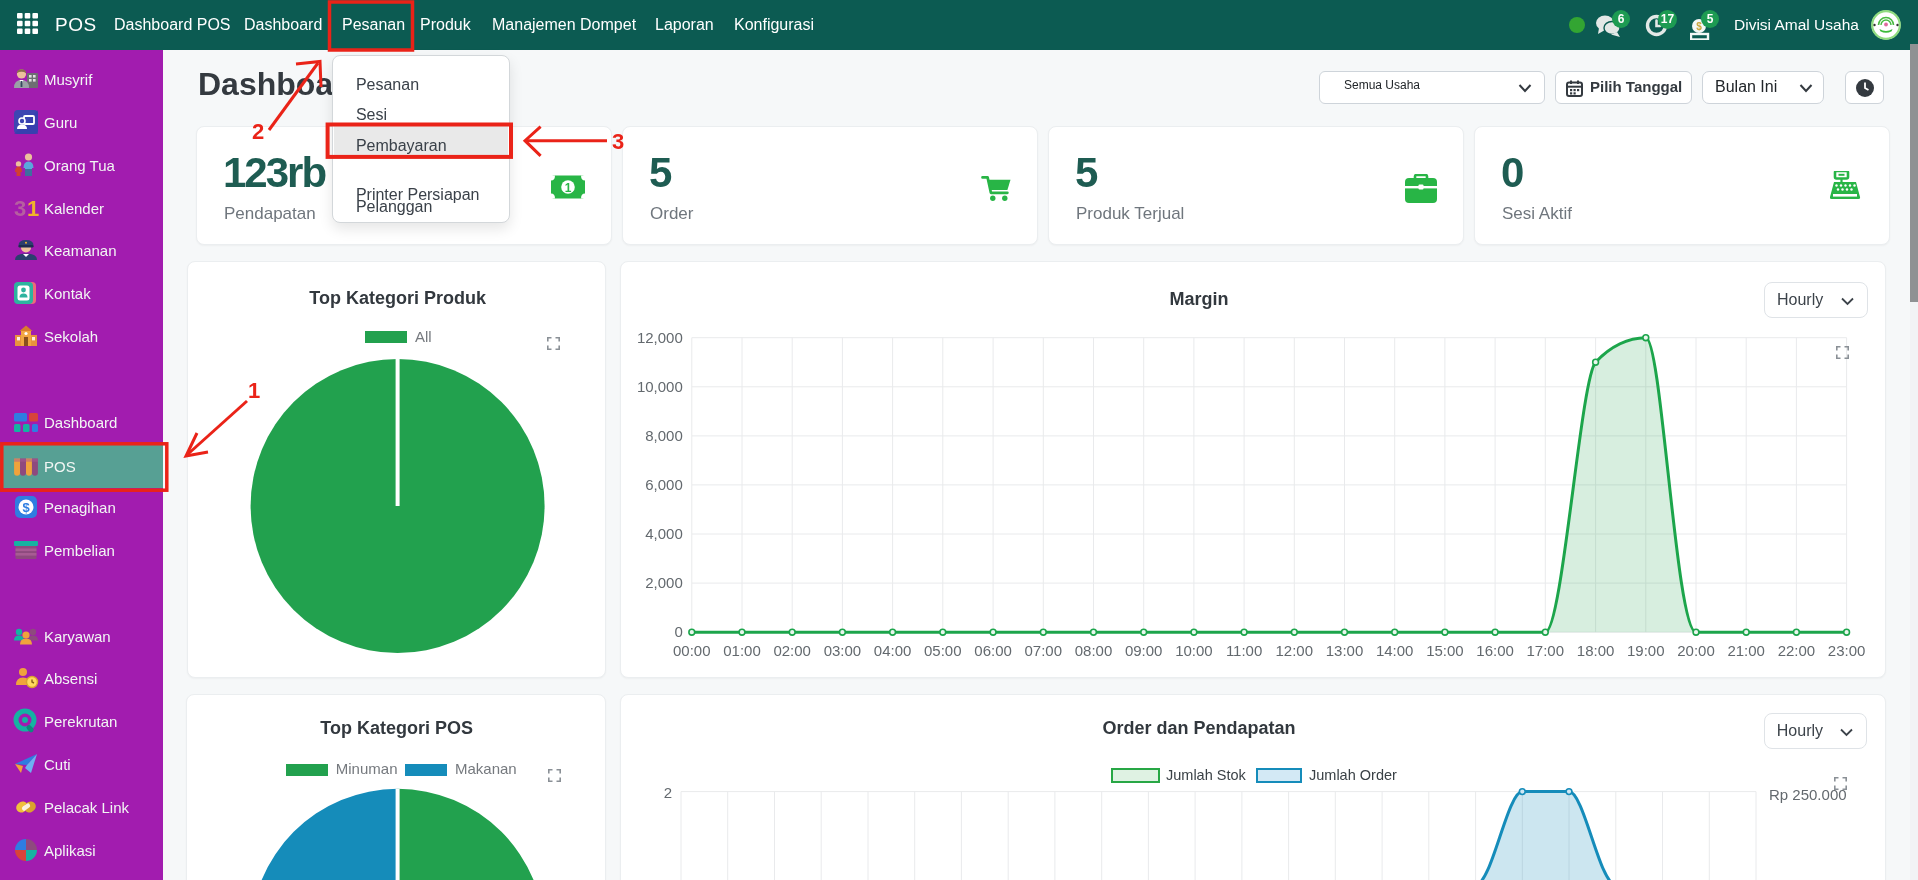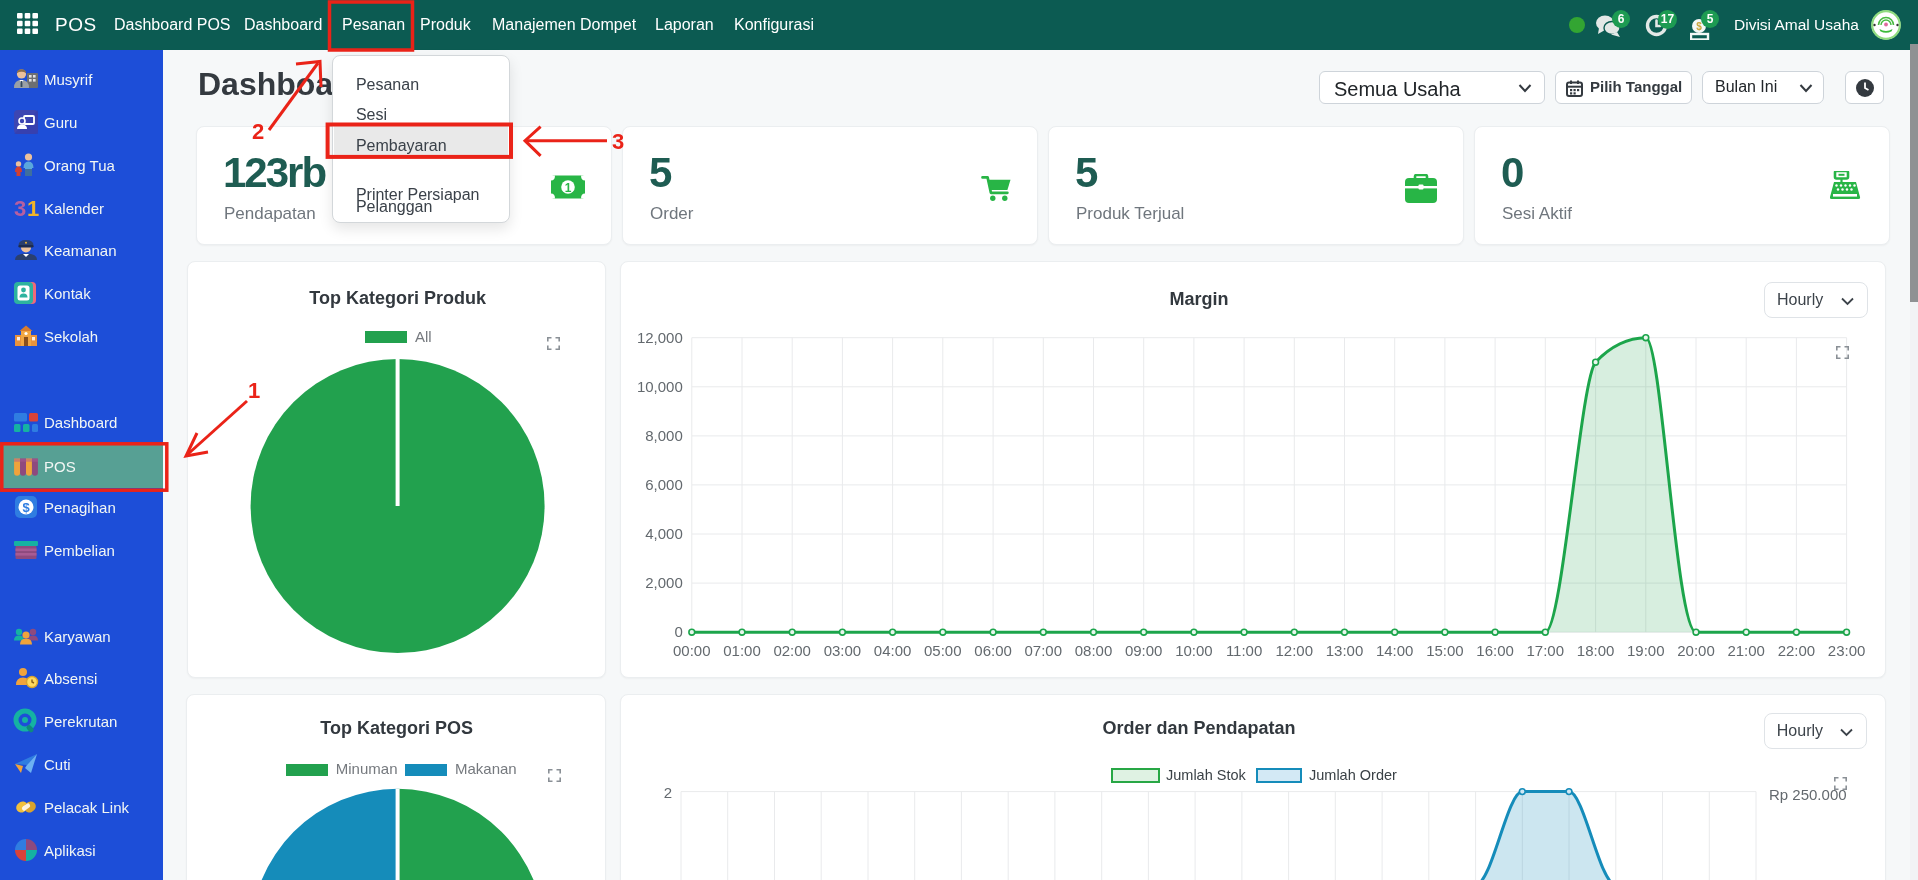--- a/index.html
+++ b/index.html
@@ -1,19 +1,19 @@
 <!DOCTYPE html>
 <html><head><meta charset="utf-8">
 <style>
 *{margin:0;padding:0;box-sizing:border-box;}
 html,body{width:1918px;height:880px;overflow:hidden;font-family:"Liberation Sans",sans-serif;background:#f6f8f9;}
 .abs{position:absolute;}
 #navbar{position:absolute;left:0;top:0;width:1918px;height:50px;background:#0c5b52;}
 .nav-item{position:absolute;top:0;height:50px;line-height:50px;color:#ffffff;font-size:16px;white-space:nowrap;}
-#sidebar{position:absolute;left:0;top:50px;width:163px;height:830px;background:#1d4ed8;}
+#sidebar{position:absolute;left:0;top:50px;width:163px;height:830px;background:#a21caf;}
 .side-item{position:absolute;left:0;width:163px;height:43px;}
 .side-item .lbl{position:absolute;left:44px;top:50%;transform:translateY(-50%);color:#f2f6f4;font-size:15px;white-space:nowrap;}
 .side-item svg{position:absolute;left:13px;top:50%;transform:translateY(-50%);}
 #main{position:absolute;left:163px;top:50px;width:1747px;height:830px;background:#f6f8f9;}
 .card{position:absolute;background:#ffffff;border:1px solid #ebeef0;border-radius:8px;box-shadow:0 1px 2px rgba(0,0,0,0.04);}
 .ctl{position:absolute;background:#fff;border:1px solid #ced4da;border-radius:6px;height:33px;}
 .statval{position:absolute;left:26px;top:22px;font-size:42px;font-weight:600;color:#1e5c52;letter-spacing:-2px;}
 .statlbl{position:absolute;left:27px;top:77px;font-size:17px;color:#6f767d;}
 .ctitle{position:absolute;font-size:18px;font-weight:700;color:#32383e;white-space:nowrap;transform:translateX(-50%);}
 .sel{position:absolute;background:#fff;border:1px solid #dfe3e7;border-radius:8px;font-size:16px;color:#3c434a;}
@@ -234,21 +234,21 @@
         <path d="M24 13 A11 11 0 0 1 13 24 L13 13 Z" fill="#15b2a2"></path>
         <path d="M13 24 A11 11 0 0 1 2 13 L13 13 Z" fill="#d8433a"></path>
         <path d="M2 13 A11 11 0 0 1 13 2 L13 13 Z" fill="#2f7de1"></path>
       </svg>
       <span class="lbl">Aplikasi</span>
     </div>
   </div>
 <div id="main">
     <div class="abs" style="left:35px;top:16px;font-size:32px;font-weight:600;color:#343a40;">Dashboard</div>
     <div class="ctl" style="left:1156px;top:21px;width:226px;">
-      <span class="abs" style="left:14px;top:6px;font-size:20px;color:#212529;">Semua Usaha</span>
+      <span class="abs" style="left:24px;top:6px;font-size:12px;color:#212529;">Semua Usaha</span>
       <svg class="abs" style="right:12px;top:11px" width="14" height="10" viewBox="0 0 14 10">
         <path d="M1.5 2 L7 8 L12.5 2" stroke="#343a40" stroke-width="2" fill="none"></path>
       </svg>
     </div>
     <div class="ctl" style="left:1392px;top:21px;width:137px;">
       <svg class="abs" style="left:10px;top:8px" width="17" height="17" viewBox="0 0 17 17">
         <rect x="1" y="2.5" width="15" height="13.5" rx="2" fill="none" stroke="#343a40" stroke-width="2"></rect>
         <line x1="1" y1="6.7" x2="16" y2="6.7" stroke="#343a40" stroke-width="2"></line>
         <line x1="5" y1="0.5" x2="5" y2="4" stroke="#343a40" stroke-width="2"></line>
         <line x1="12" y1="0.5" x2="12" y2="4" stroke="#343a40" stroke-width="2"></line>

